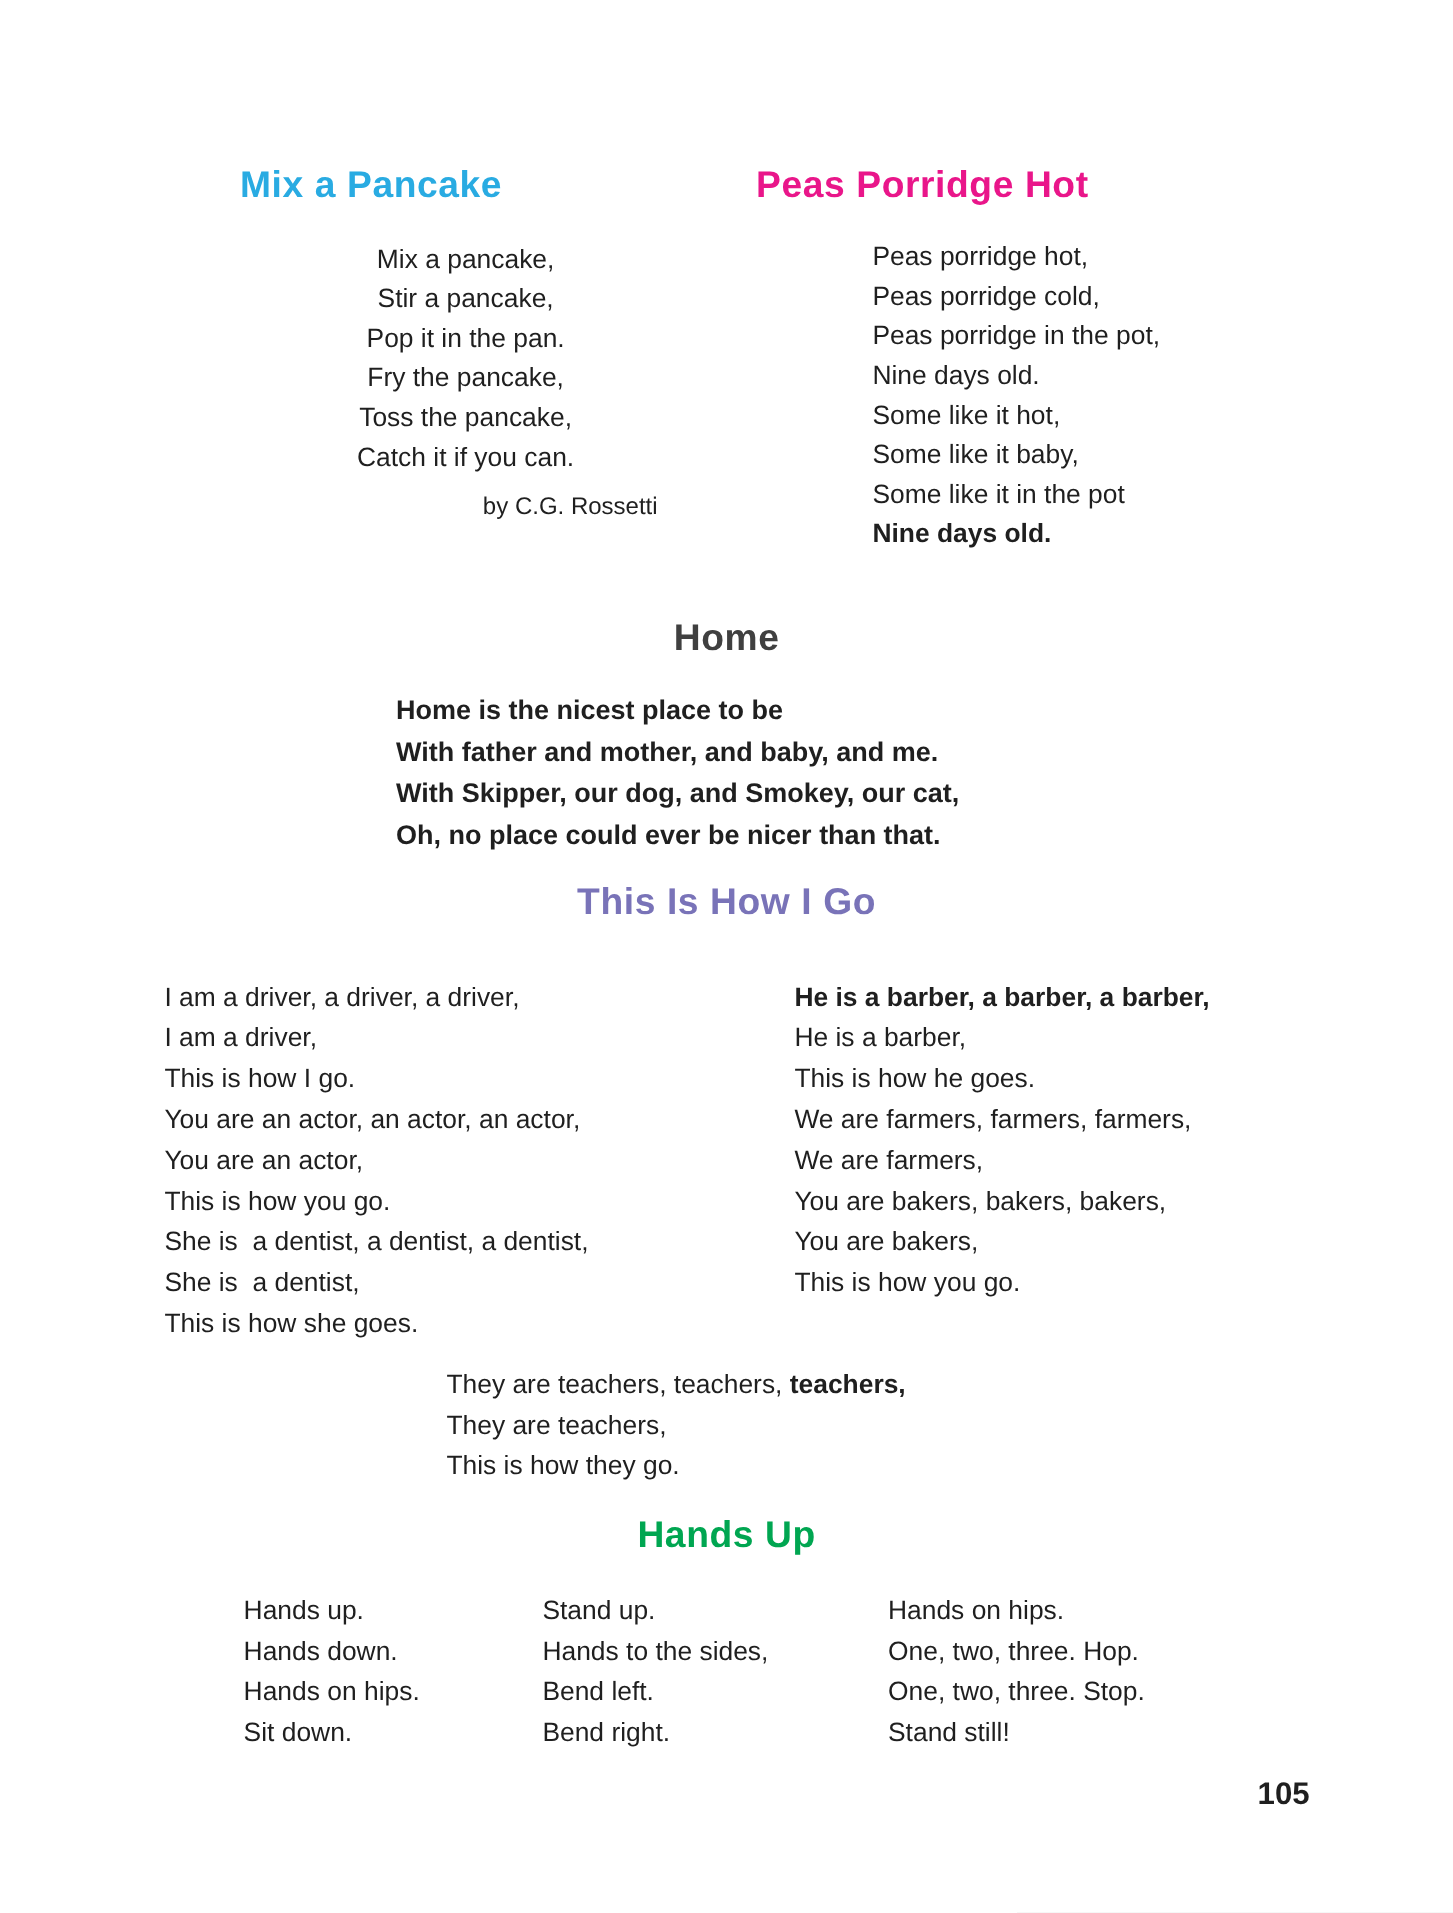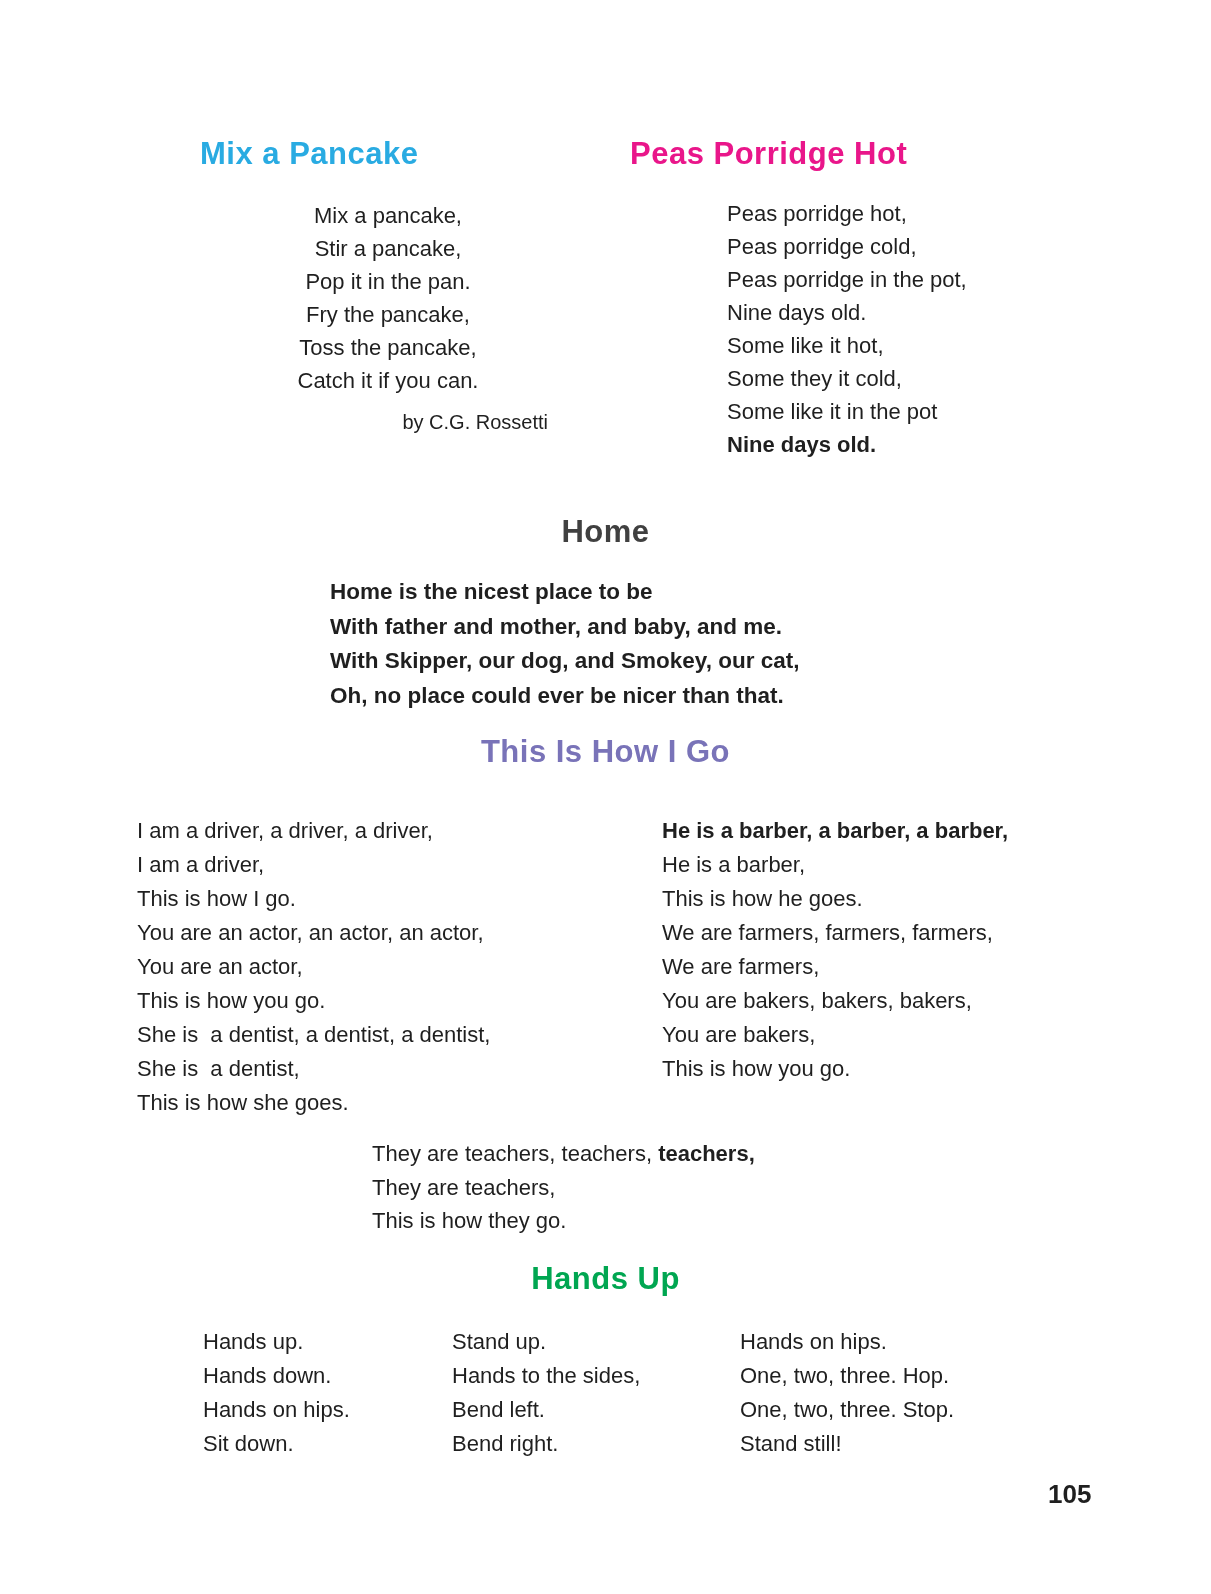--- a/index.html
+++ b/index.html
@@ -54,21 +54,21 @@
   <div class="abs byline" style="left:218px;top:410px;width:330px;">by C.G. Rossetti</div>
 
   <div class="abs title c-magenta" style="left:630px;top:136px;">Peas Porridge Hot</div>
 
   <div class="abs poem" style="left:691px;top:197px;width:400px;margin-left:36px;">
     <div class="ln">Peas porridge hot,</div>
     <div class="ln">Peas porridge cold,</div>
     <div class="ln">Peas porridge in the pot,</div>
     <div class="ln">Nine days old.</div>
     <div class="ln">Some like it hot,</div>
-    <div class="ln">Some they it cold,</div>
+    <div class="ln">Some like it baby,</div>
     <div class="ln">Some like it in the pot</div>
     <div class="ln bold">Nine days old.</div>
   </div>
 
   <div class="abs title title-center c-orange" style="top:514px;">Home</div>
 
   <div class="abs homepoem" style="left:330px;top:575px;width:600px;">
     <div class="ln">Home is the nicest place to be</div>
     <div class="ln">With father and mother, and baby, and me.</div>
     <div class="ln">With Skipper, our dog, and Smokey, our cat,</div>

